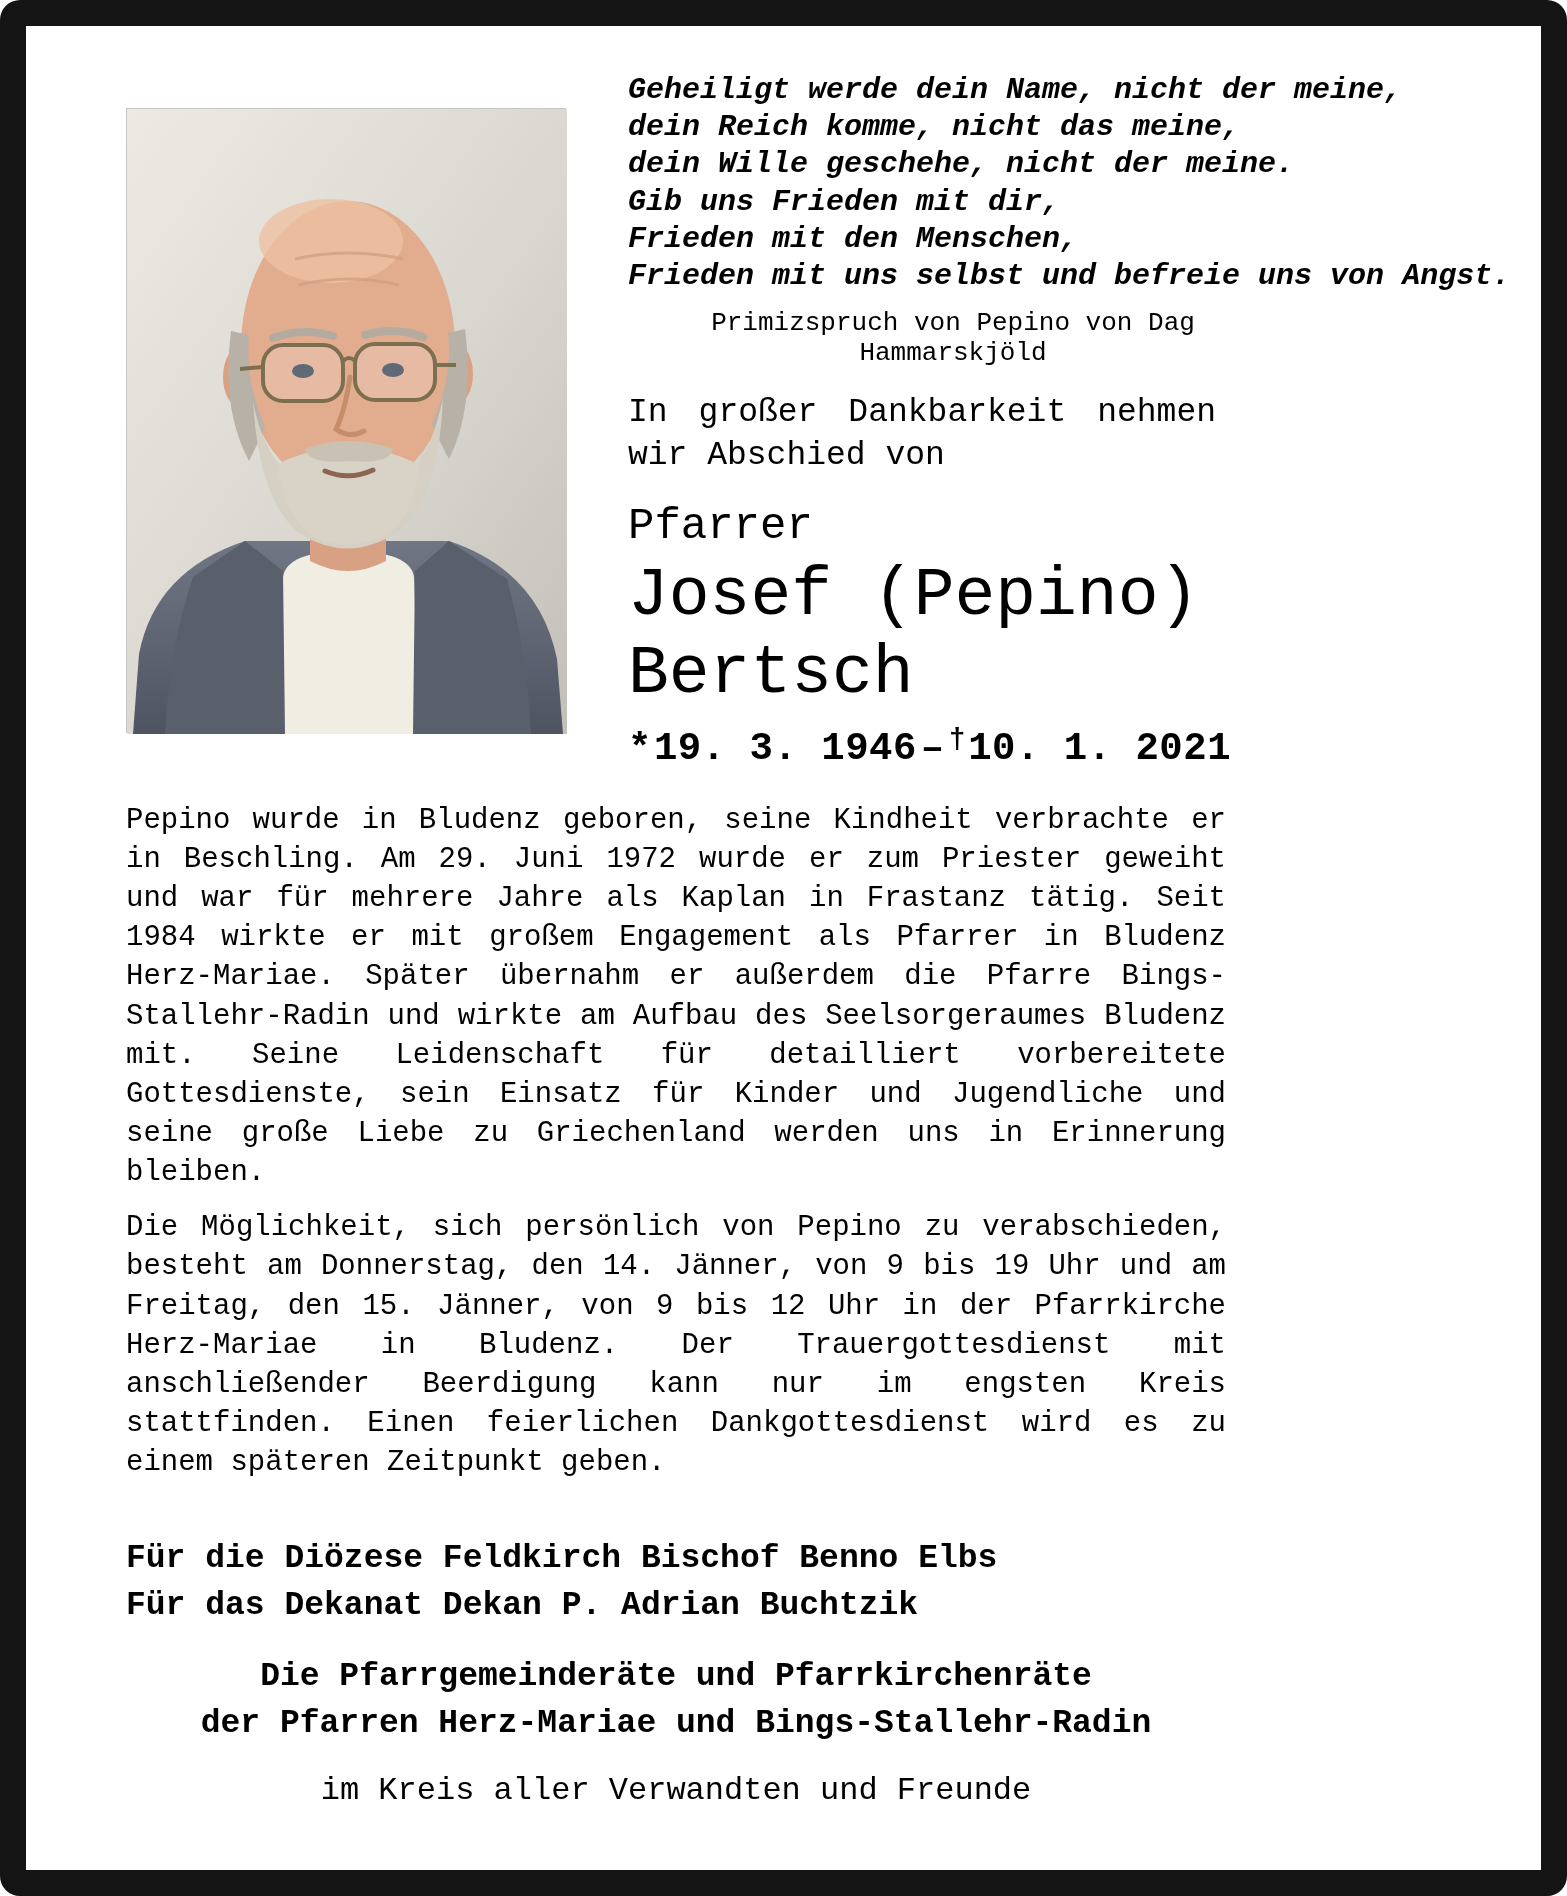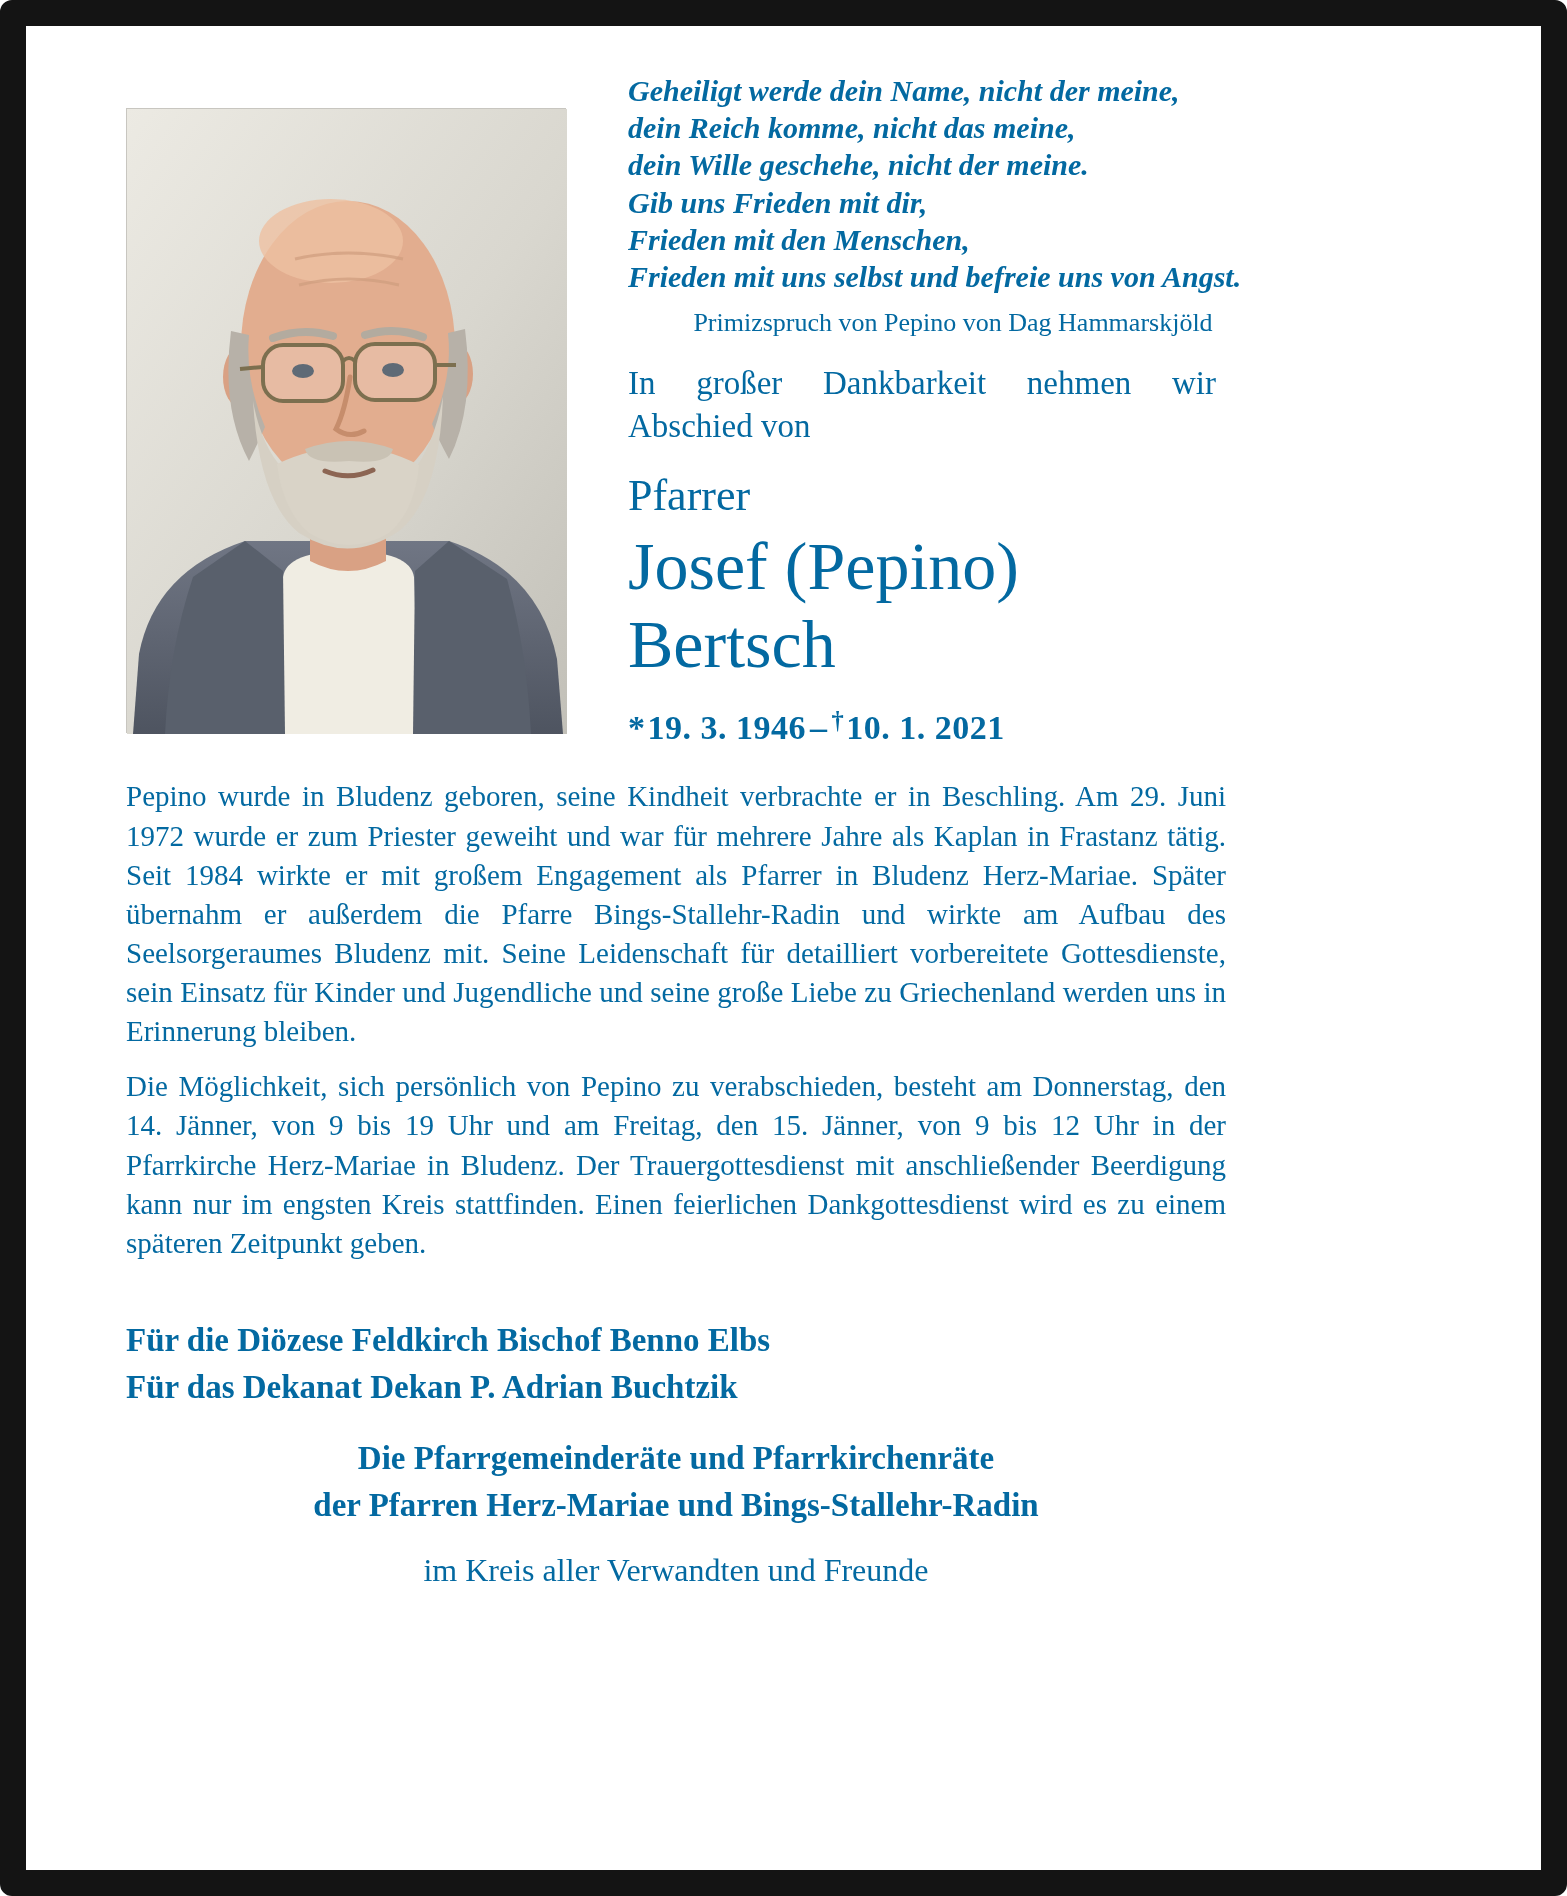--- a/index.html
+++ b/index.html
@@ -2,24 +2,24 @@
 <html><head>
 <meta charset="utf-8">
 <style>
   * { box-sizing: border-box; }
   html, body { margin: 0; padding: 0; background: #ffffff; }
   .page {
     width: 1567px;
     height: 1896px;
     background: #ffffff;
     border: 26px solid #141414;
-    border-radius: 12px;
+    border-radius: 20px;
     overflow: hidden;
-    font-family: Liberation Serif, serif;
-    color: #0369a1;
+    font-family: Liberation Mono, monospace;
+    color: #000000;
     position: relative;
   }
   .inner { padding: 26px 40px 0 100px; }
 
   .top-row { display: flex; align-items: flex-start; }
 
   .photo {
     flex: none;
     width: 440px;
     height: 625px;
@@ -55,22 +55,22 @@
     margin-top: 22px;
     font-size: 44px;
     line-height: 1.2;
   }
   .name {
     margin-top: 4px;
     font-size: 68px;
     line-height: 1.15;
   }
   .dates {
-    margin-top: 24px;
-    font-size: 34px;
+    margin-top: 11px;
+    font-size: 39px;
     font-weight: bold;
     letter-spacing: 0.5px;
   }
   .dates .sep { margin: 0 4px; }
   .dates .dagger { font-size: 0.72em; vertical-align: 0.42em; margin-right: 2px; }
   .dates .star { margin-right: 2px; }
 
   .body-par {
     width: 1100px;
     font-size: 29px;

